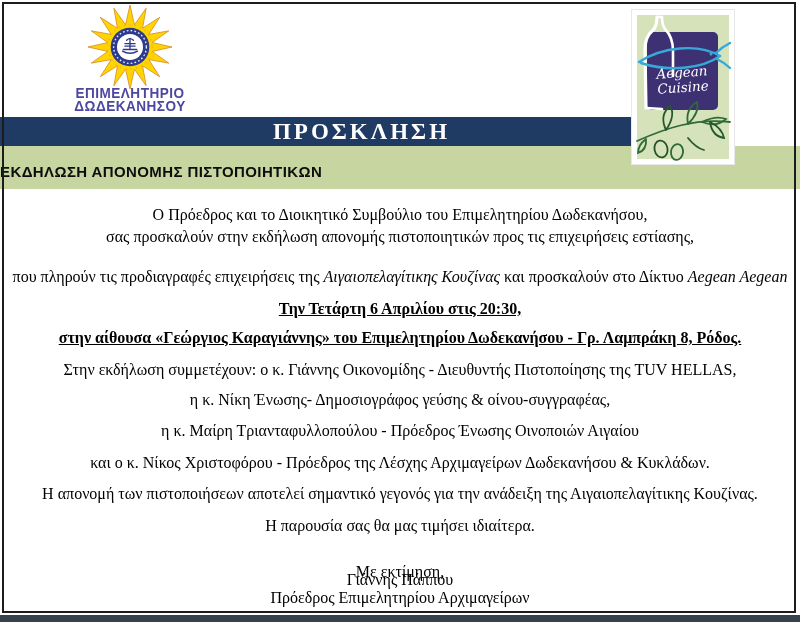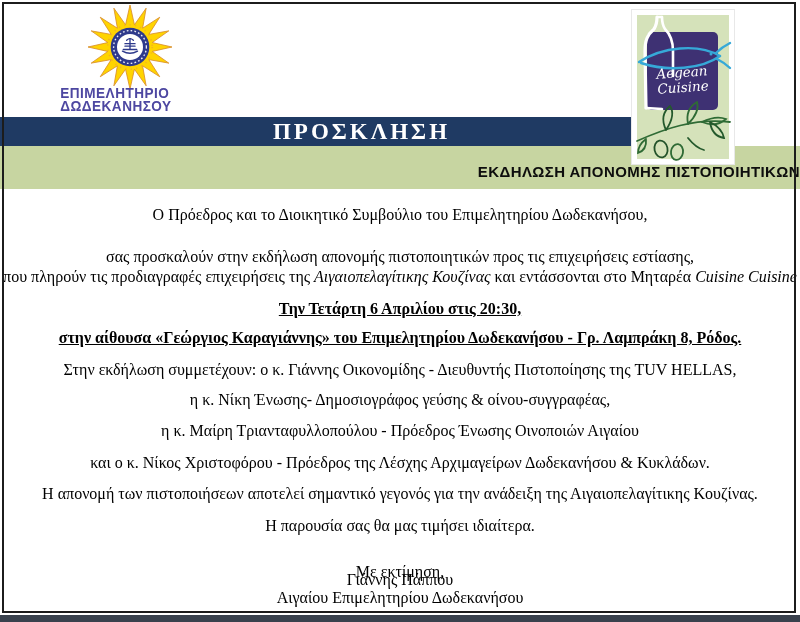--- a/index.html
+++ b/index.html
@@ -14,31 +14,31 @@
   .band-navy{
     position:absolute;left:0;top:117px;width:720px;height:29px;background:#1f3a63;
     display:flex;align-items:center;justify-content:center;z-index:5;
   }
   .title{
     color:#ffffff;font-family:"Liberation Serif",serif;font-weight:bold;
     font-size:23px;letter-spacing:3px;padding-left:3px;line-height:1;
   }
   .band-green{
     position:absolute;left:0;top:146px;width:800px;height:43px;background:#c7d5a1;
-    display:flex;align-items:center;justify-content:flex-end;z-index:5;
+    display:flex;align-items:center;justify-content:flex-start;z-index:5;
   }
   .subtitle{
     color:#0d0d0d;font-family:"Liberation Sans",sans-serif;font-weight:bold;
     font-size:15px;letter-spacing:.4px;padding-top:7px;line-height:1;
   }
   .bottom-strip{
     position:absolute;left:0;top:615px;width:800px;height:7px;background:#39414d;z-index:25;
   }
   
-  .chamber{position:absolute;left:58px;top:5px;width:144px;z-index:20;text-align:left;}
+  .chamber{position:absolute;left:58px;top:5px;width:144px;z-index:20;text-align:center;}
   .chamber svg{display:block;margin:0 auto;}
   .chamber-text{
     margin-top:-2px;color:#4d47a1;font-family:"Liberation Sans",sans-serif;
     font-weight:bold;font-size:14px;line-height:13px;letter-spacing:.5px;
     transform:scaleX(.97);
   }
   
   .aegean{
     position:absolute;left:632px;top:10px;width:102px;height:154px;background:#ffffff;
     z-index:20;box-shadow:0 0 0 1px #e8e8e8;
@@ -125,30 +125,30 @@
         <path d="M56 128 q8 10 16 12" stroke="#24592c"></path>
       </g>
     </svg>
     <div class="aegean-text">
       <div>Aegean</div>
       <div>Cuisine</div>
     </div>
   </div>
 
   <p class="ln" style="top:206px"><span>Ο Πρόεδρος και το Διοικητικό Συμβούλιο του Επιμελητηρίου Δωδεκανήσου,</span></p>
-  <p class="ln" style="top:248px"><span>σας προσκαλούν στην εκδήλωση απονομής πιστοποιητικών προς τις επιχειρήσεις εστίασης,</span></p>
-  <p class="ln" style="top:268px"><span>που πληρούν τις προδιαγραφές επιχειρήσεις της </span><span class="bi">Αιγαιοπελαγίτικης Κουζίνας</span><span> και εντάσσονται στο Μηταρέα </span><span class="bi">Cuisine Cuisine</span></p>
+  <p class="ln" style="top:228px"><span>σας προσκαλούν στην εκδήλωση απονομής πιστοποιητικών προς τις επιχειρήσεις εστίασης,</span></p>
+  <p class="ln" style="top:268px"><span>που πληρούν τις προδιαγραφές επιχειρήσεις της </span><span class="bi">Αιγαιοπελαγίτικης Κουζίνας</span><span> και προσκαλούν στο Δίκτυο </span><span class="bi">Aegean Aegean</span></p>
 
   <p class="ln bu" style="top:300px"><span>Την Τετάρτη 6 Απριλίου στις 20:30,</span></p>
   <p class="ln bu" style="top:329px"><span>στην αίθουσα «Γεώργιος Καραγιάννης» του Επιμελητηρίου Δωδεκανήσου - Γρ. Λαμπράκη 8, Ρόδος.</span></p>
 
   <p class="ln" style="top:361px"><span>Στην εκδήλωση συμμετέχουν: ο κ. </span><span class="b">Γιάννης Οικονομίδης</span><span> - Διευθυντής Πιστοποίησης της TUV HELLAS,</span></p>
   <p class="ln" style="top:391px"><span>η κ. </span><span class="b">Νίκη Ένωσης</span><span>- Δημοσιογράφος γεύσης &amp; οίνου-συγγραφέας,</span></p>
   <p class="ln" style="top:422px"><span>η κ. </span><span class="b">Μαίρη Τριανταφυλλοπούλου</span><span> - Πρόεδρος Ένωσης Οινοποιών Αιγαίου</span></p>
   <p class="ln" style="top:454px"><span>και ο κ. </span><span class="b">Νίκος Χριστοφόρου</span><span> - Πρόεδρος της Λέσχης Αρχιμαγείρων Δωδεκανήσου &amp; Κυκλάδων.</span></p>
 
   <p class="ln" style="top:485px"><span>Η απονομή των πιστοποιήσεων αποτελεί σημαντικό γεγονός για την ανάδειξη της Αιγαιοπελαγίτικης Κουζίνας.</span></p>
   <p class="ln" style="top:517px"><span>Η παρουσία σας θα μας τιμήσει ιδιαίτερα.</span></p>
   <p class="ln" style="top:563px"><span>Με εκτίμηση,</span></p>
   <p class="ln" style="top:571px"><span>Γιάννης Πάππου</span></p>
-  <p class="ln" style="top:589px"><span>Αιγαίου Επιμελητηρίου Δωδεκανήσου</span></p>
+  <p class="ln" style="top:589px"><span>Πρόεδρος Επιμελητηρίου Αρχιμαγείρων</span></p>
 
 </div>
 
 </body></html>

